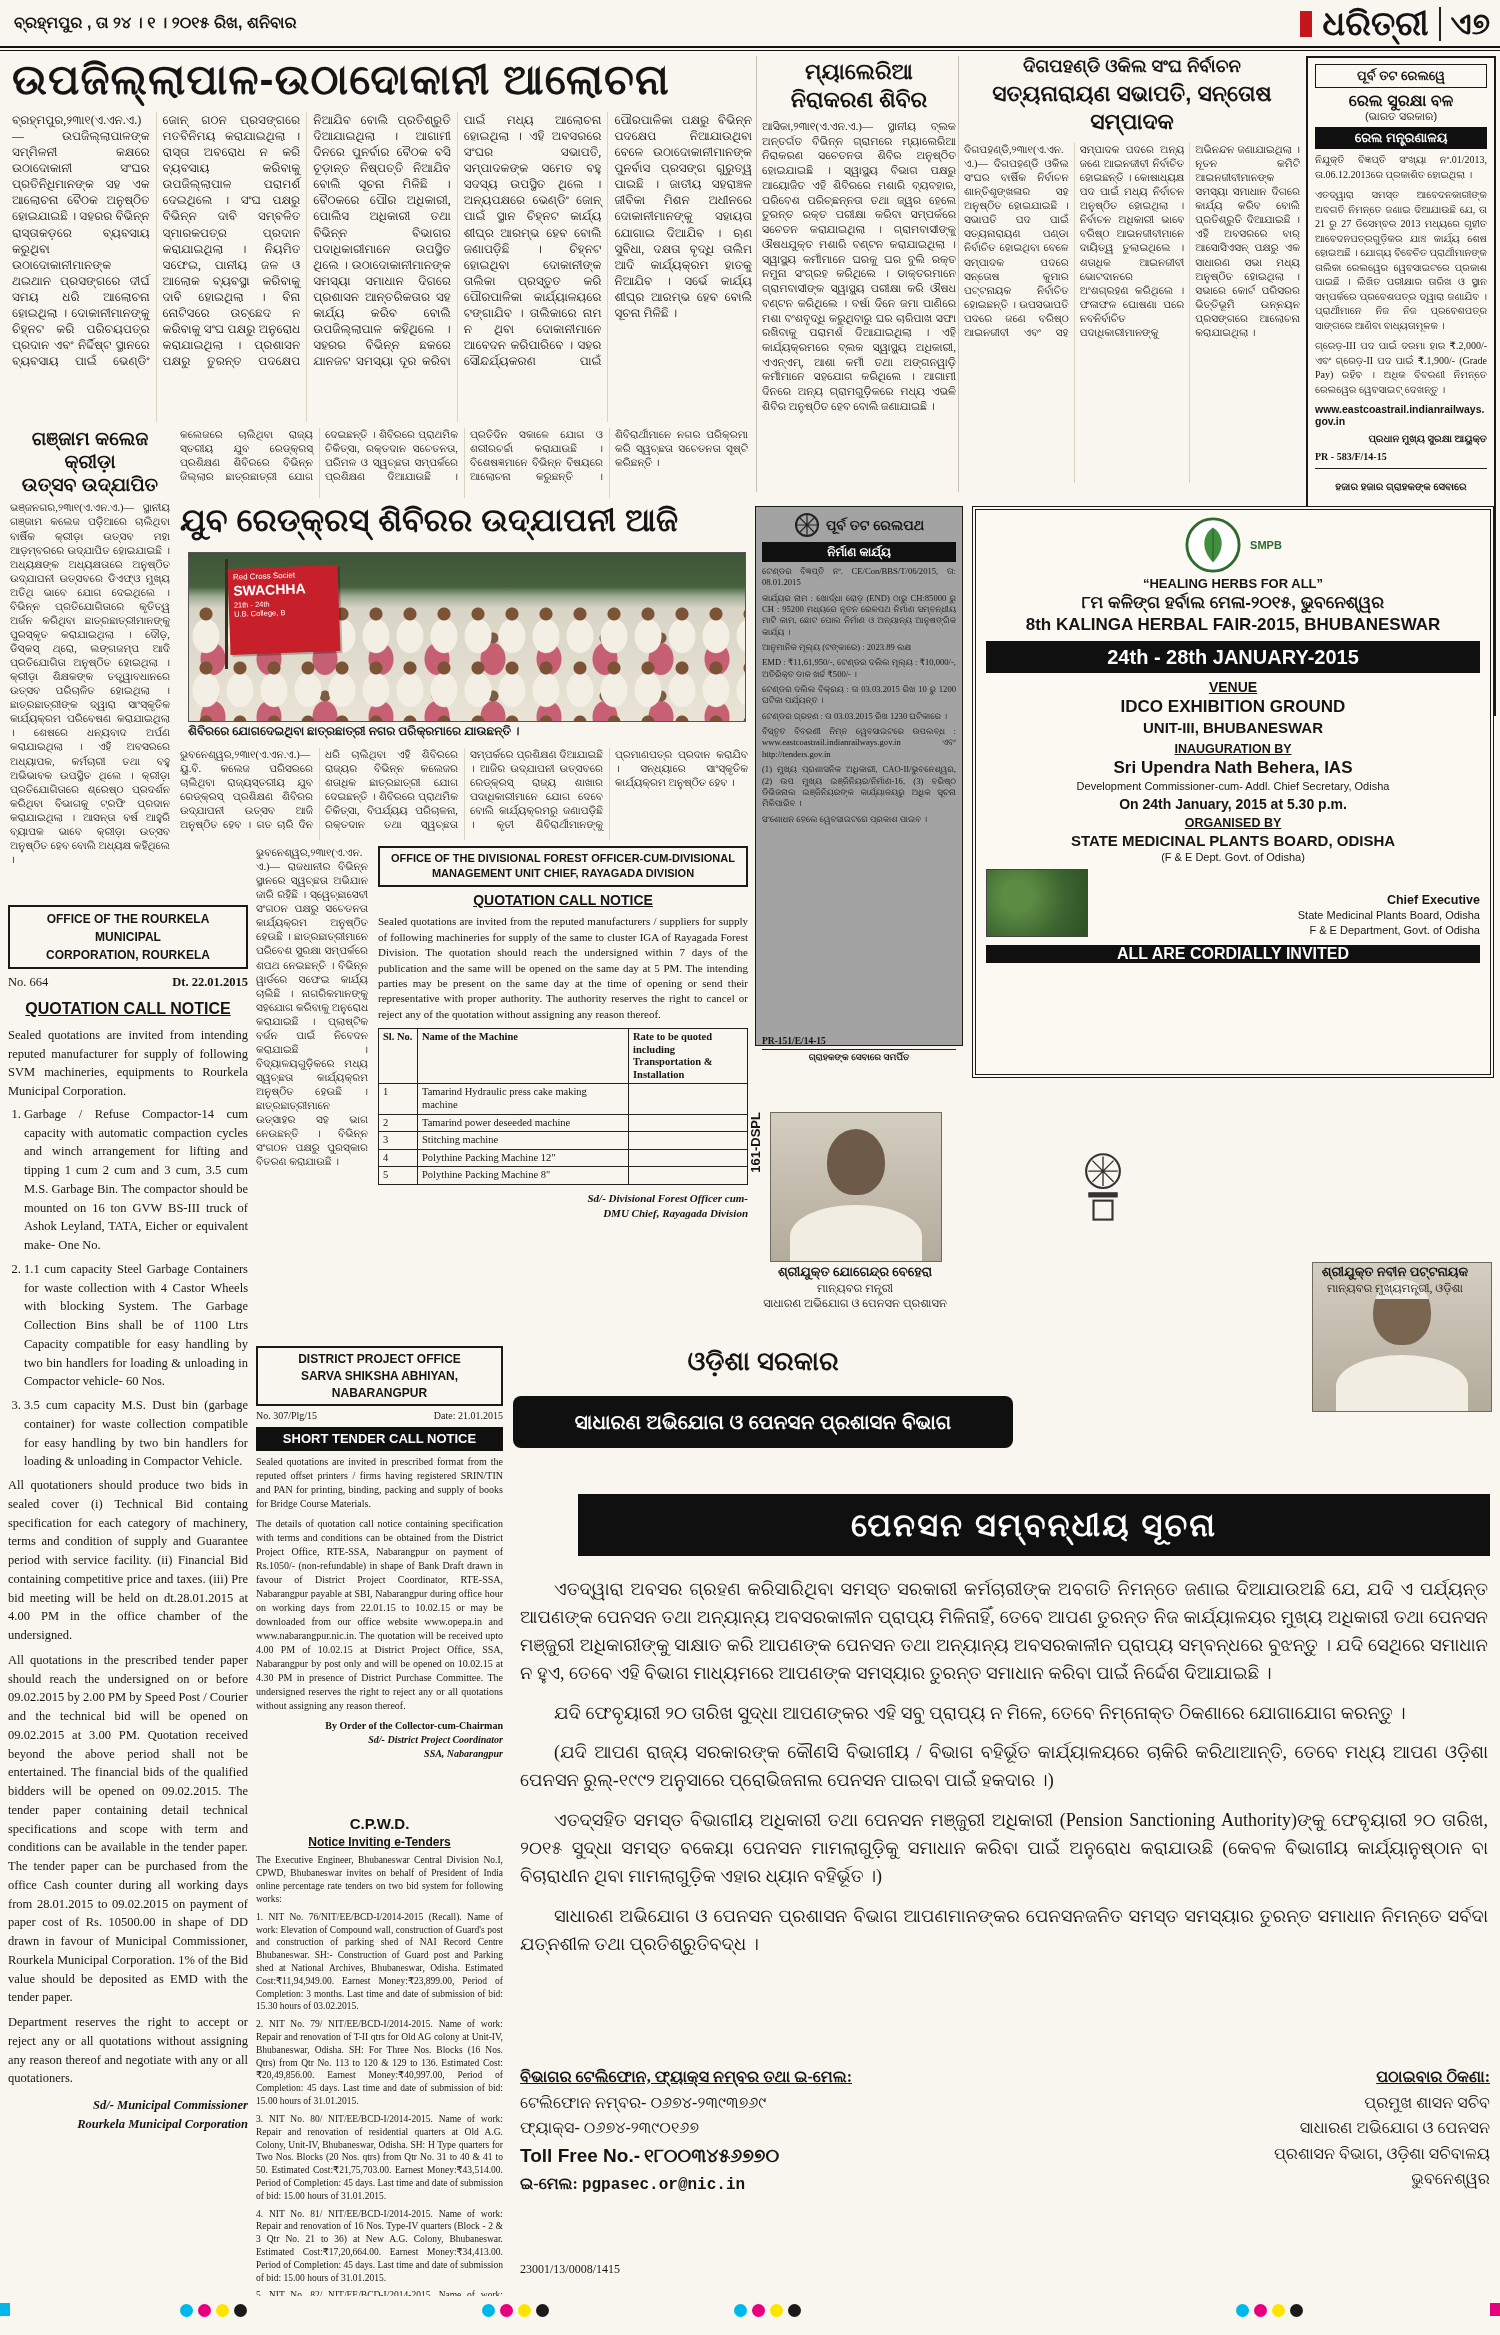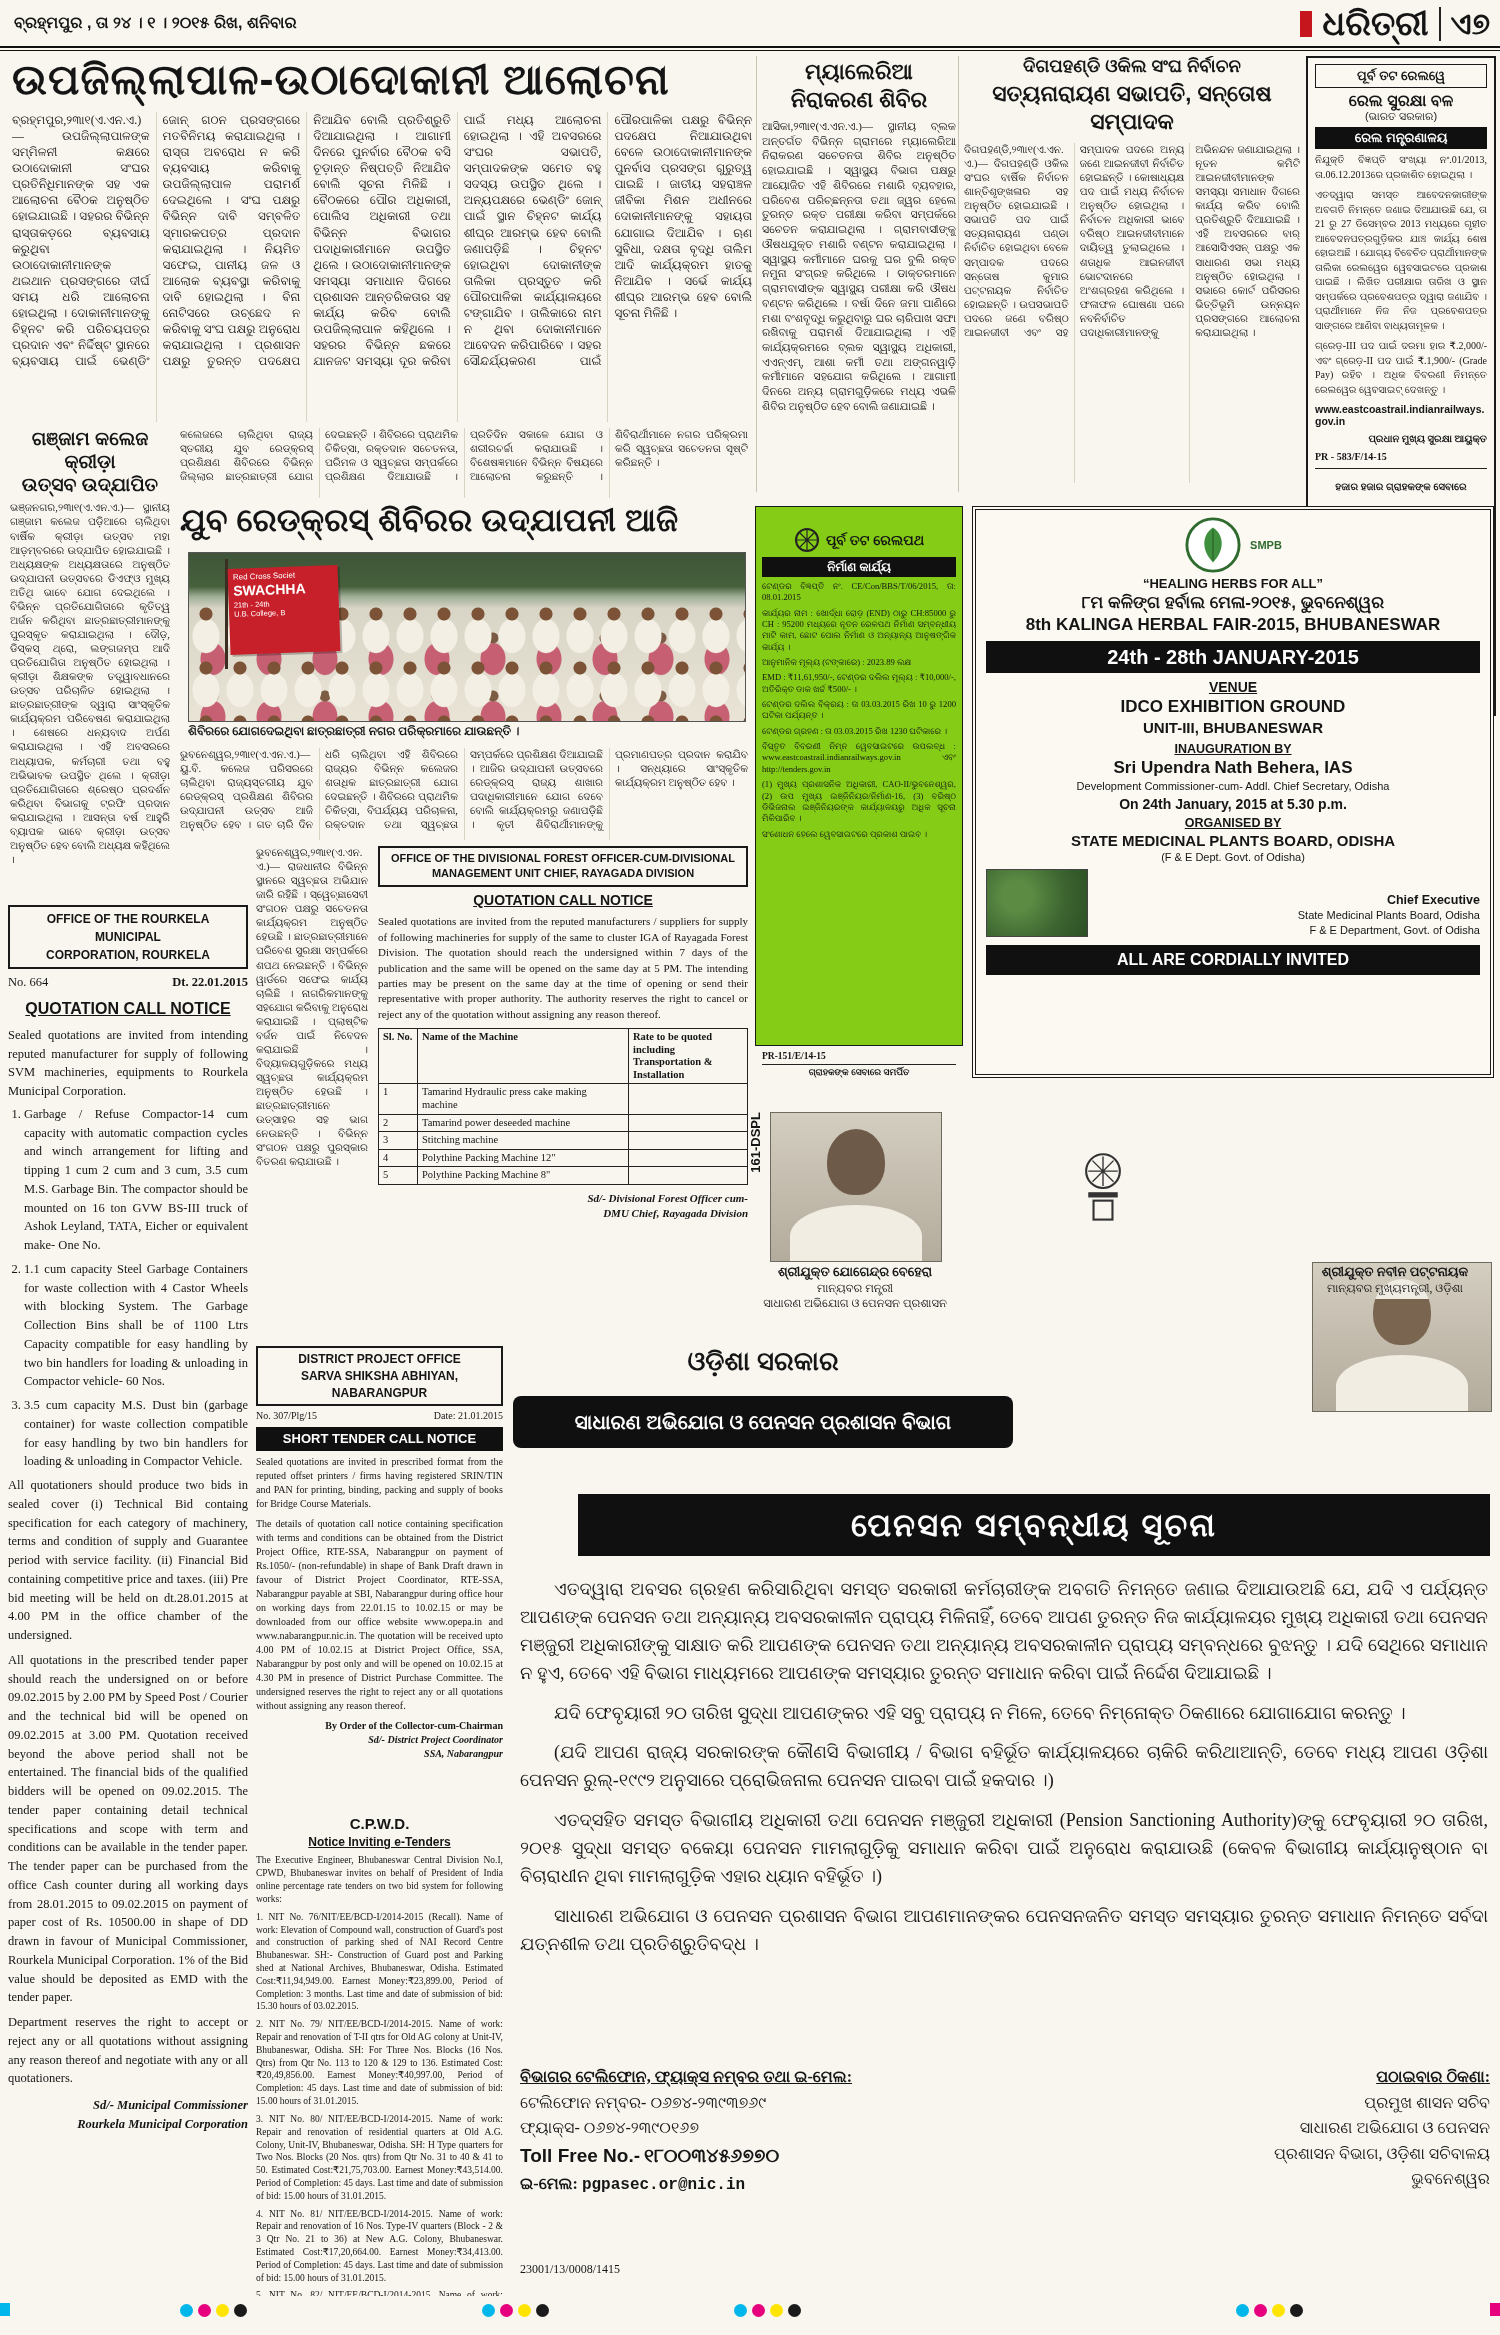--- a/index.html
+++ b/index.html
@@ -120,21 +120,21 @@
         <p class="rp">ଗ୍ରେଡ଼-III ପଦ ପାଇଁ ଦରମା ହାର ₹.2,000/- ଏବଂ ଗ୍ରେଡ଼-II ପଦ ପାଇଁ ₹.1,900/- (Grade Pay) ରହିବ । ଅଧିକ ବିବରଣୀ ନିମନ୍ତେ ରେଲୱେର ୱେବସାଇଟ୍ ଦେଖନ୍ତୁ ।</p>
       </div>
     <div class="sans b" style="font-size:10.5px;word-break:break-all;margin-top:4px;">www.eastcoastrail.indianrailways.gov.in</div>
     <div class="r b" style="font-size:10px;margin-top:6px;">ପ୍ରଧାନ ମୁଖ୍ୟ ସୁରକ୍ଷା ଆୟୁକ୍ତ</div>
     <div class="b" style="font-size:10px;margin-top:6px;">PR - 583/F/14-15</div>
     <div style="border-top:1px solid #222;margin-top:6px;padding-top:12px;">
       <div class="sans b c" style="font-size:10px;">ହଜାର ହଜାର ଗ୍ରାହକଙ୍କ ସେବାରେ</div>
     </div>
   </div>
 
-  <div class="abs" style="left:755px;top:506px;width:208px;height:540px;border:1.5px solid #1a1a1a;padding:20px 6px;box-sizing:border-box;background:#84cc16;">
+  <div class="abs" style="left:755px;top:506px;width:208px;height:540px;border:1.5px solid #1a1a1a;padding:5px 6px;box-sizing:border-box;background:#a3a3a3;">
     <div style="display:flex;align-items:center;gap:6px;justify-content:center;">
       <svg width="26" height="26" viewBox="0 0 26 26">
           <circle cx="13" cy="13" r="11" fill="none" stroke="#222" stroke-width="2"></circle>
           <path d="M13 3 v20 M3 13 h20 M6 6 l14 14 M20 6 l-14 14" stroke="#222" stroke-width="1.2"></path>
         </svg>
       <span class="sans b" style="font-size:14px;">ପୂର୍ବ ତଟ ରେଲପଥ</span>
     </div>
     <div class="bar" style="height:20px;font-size:12px;margin:4px 0;">ନିର୍ମାଣ କାର୍ଯ୍ୟ</div>
     <div style="font-size:8.6px;line-height:1.32;text-align:justify;height:470px;overflow:hidden;">
         <p class="ecr-line">ଟେଣ୍ଡର ବିଜ୍ଞପ୍ତି ନଂ. CE/Con/BBS/T/06/2015, ତା: 08.01.2015</p>
@@ -175,21 +175,21 @@
     <div class="hf-line b" style="font-size:15px;">STATE MEDICINAL PLANTS BOARD, ODISHA</div>
     <div class="hf-line" style="font-size:11px;">(F &amp; E Dept. Govt. of Odisha)</div>
     <div style="display:flex;justify-content:space-between;align-items:flex-end;margin-top:6px;">
       <div style="width:100px;height:66px;background:radial-gradient(circle at 30% 40%,#5c8c44 18%,#3c6430 60%,#2c4f24);border:1px solid #444;"></div>
       <div class="r" style="font-size:11px;line-height:1.3;">
         <div class="b" style="font-size:12.5px;">Chief Executive</div>
         <div>State Medicinal Plants Board, Odisha</div>
         <div>F &amp; E Department, Govt. of Odisha</div>
       </div>
     </div>
-    <div class="bar" style="height:30px;font-size:16px;margin-top:8px;">ALL ARE CORDIALLY INVITED</div>
+    <div class="bar" style="height:18px;font-size:16px;margin-top:8px;">ALL ARE CORDIALLY INVITED</div>
   </div>
 
   <div class="abs bt" style="left:256px;top:846px;width:112px;height:490px;font-size:10.5px;">ଭୁବନେଶ୍ୱର,୨୩ା୧(ଏ.ଏନ.ଏ.)— ରାଜଧାନୀର ବିଭିନ୍ନ ସ୍ଥାନରେ ସ୍ୱଚ୍ଛତା ଅଭିଯାନ ଜାରି ରହିଛି । ସ୍ୱେଚ୍ଛାସେବୀ ସଂଗଠନ ପକ୍ଷରୁ ସଚେତନତା କାର୍ଯ୍ୟକ୍ରମ ଅନୁଷ୍ଠିତ ହେଉଛି । ଛାତ୍ରଛାତ୍ରୀମାନେ ପରିବେଶ ସୁରକ୍ଷା ସମ୍ପର୍କରେ ଶପଥ ନେଇଛନ୍ତି । ବିଭିନ୍ନ ୱାର୍ଡରେ ସଫେଇ କାର୍ଯ୍ୟ ଚାଲିଛି । ନାଗରିକମାନଙ୍କୁ ସହଯୋଗ କରିବାକୁ ଅନୁରୋଧ କରାଯାଇଛି । ପ୍ଲାଷ୍ଟିକ ବର୍ଜନ ପାଇଁ ନିବେଦନ କରାଯାଇଛି । ବିଦ୍ୟାଳୟଗୁଡ଼ିକରେ ମଧ୍ୟ ସ୍ୱଚ୍ଛତା କାର୍ଯ୍ୟକ୍ରମ ଅନୁଷ୍ଠିତ ହେଉଛି । ଛାତ୍ରଛାତ୍ରୀମାନେ ଉତ୍ସାହର ସହ ଭାଗ ନେଉଛନ୍ତି । ବିଭିନ୍ନ ସଂଗଠନ ପକ୍ଷରୁ ପୁରସ୍କାର ବିତରଣ କରାଯାଉଛି ।</div>
 
   <div class="abs notice" style="left:378px;top:846px;width:370px;height:492px;">
     <div class="boxhead" style="font-size:11px;">
       <div>OFFICE OF THE DIVISIONAL FOREST OFFICER-CUM-DIVISIONAL</div>
       <div>MANAGEMENT UNIT CHIEF, RAYAGADA DIVISION</div>
     </div>
     <div class="sans b c underl" style="font-size:14px;margin:4px 0;">QUOTATION CALL NOTICE</div>

